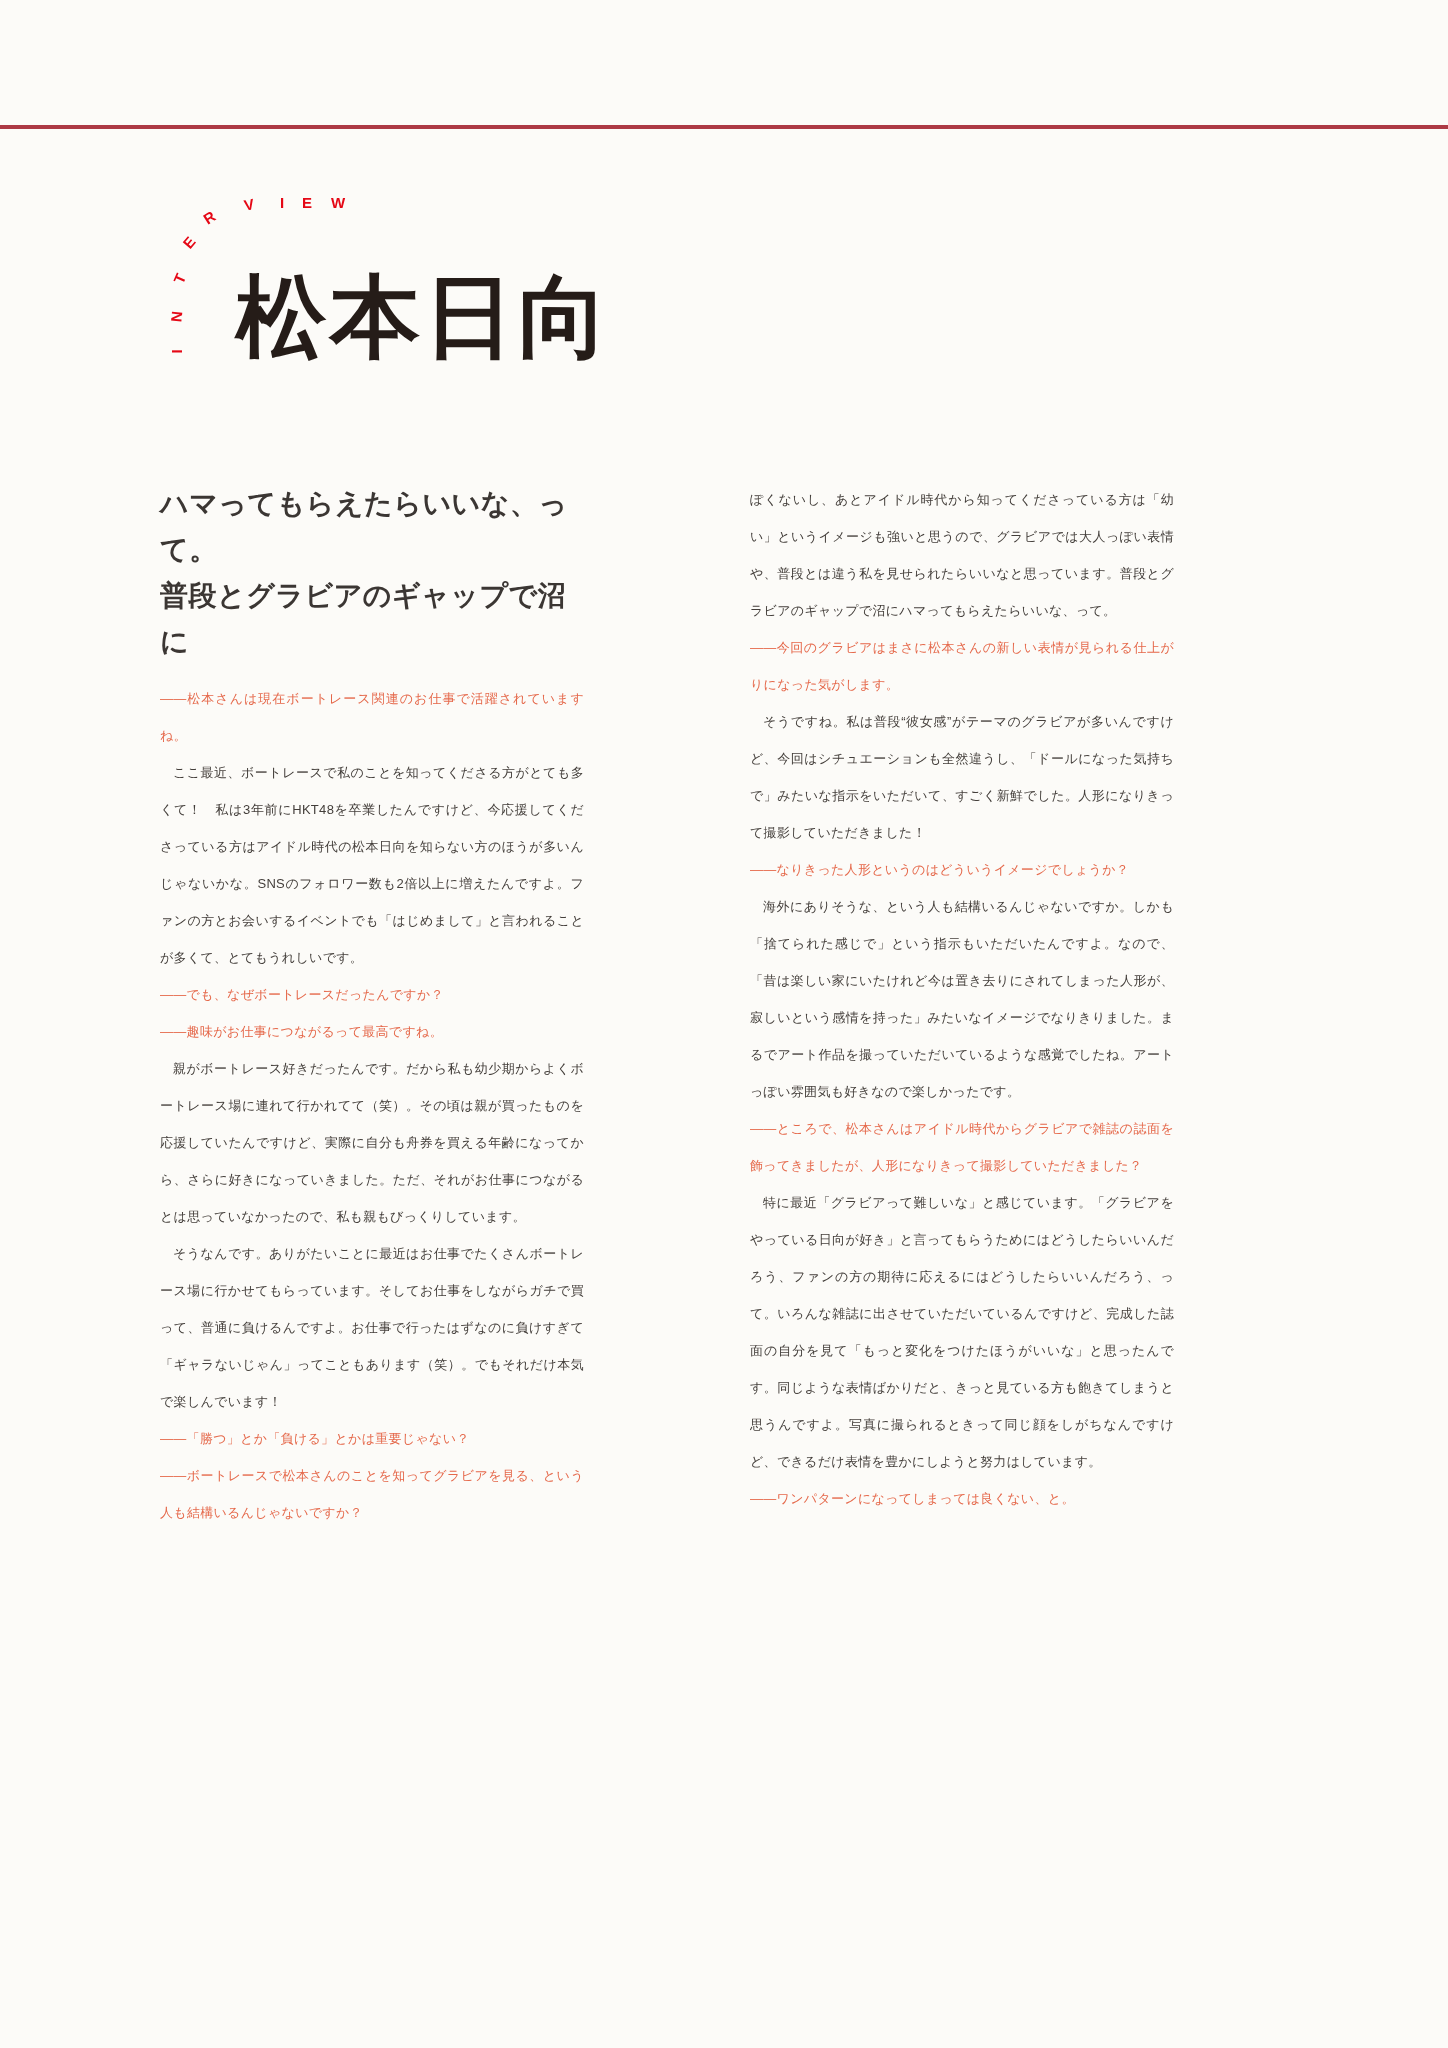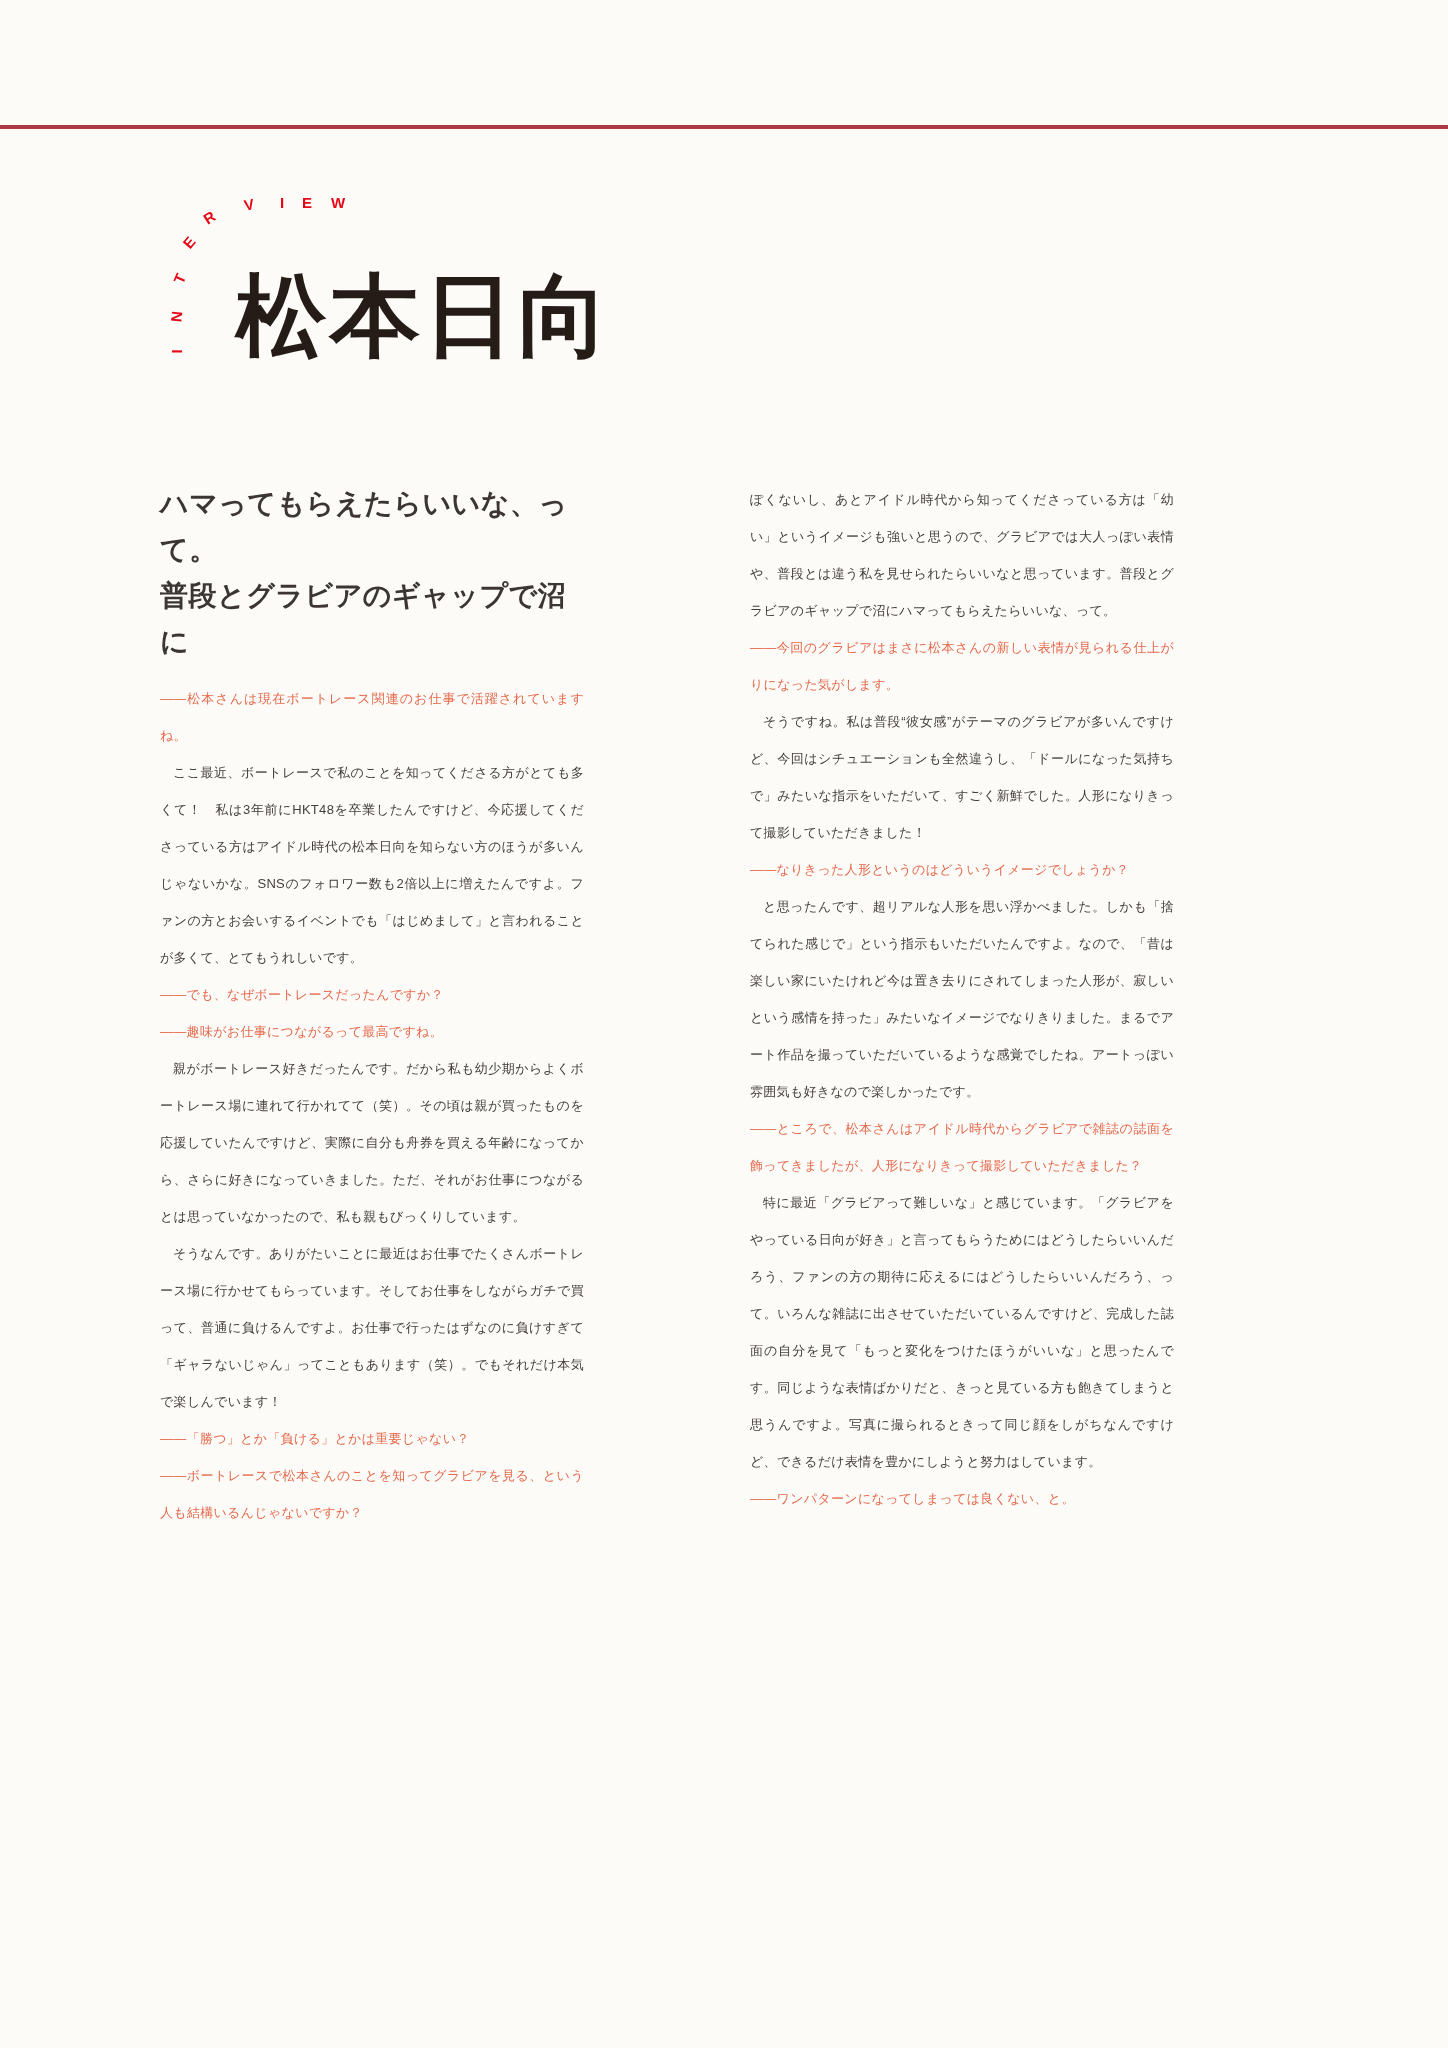--- a/index.html
+++ b/index.html
@@ -48,21 +48,20 @@
     position: absolute;
     left: 236px;
     top: 272px;
     margin: 0;
     font-size: 90px;
     font-weight: 700;
     letter-spacing: 4px;
     line-height: 1;
     color: var(--title, #251c18);
     white-space: nowrap;
-    font-family: Liberation Serif, serif;
   }
   .columns {
     position: absolute;
     left: 160px;
     top: 481px;
     display: flex;
     gap: 166px;
     align-items: flex-start;
   }
   .col {
@@ -128,21 +127,21 @@
           <p class="para para-q">——「勝つ」とか「負ける」とかは重要じゃない？</p>
           <p class="para para-q">——ボートレースで松本さんのことを知ってグラビアを見る、という人も結構いるんじゃないですか？</p>
         </div>
     </div>
     <div class="col">
       <div>
           <p class="para para-cont">ぽくないし、あとアイドル時代から知ってくださっている方は「幼い」というイメージも強いと思うので、グラビアでは大人っぽい表情や、普段とは違う私を見せられたらいいなと思っています。普段とグラビアのギャップで沼にハマってもらえたらいいな、って。</p>
           <p class="para para-q">——今回のグラビアはまさに松本さんの新しい表情が見られる仕上がりになった気がします。</p>
           <p class="para para-a">そうですね。私は普段“彼女感”がテーマのグラビアが多いんですけど、今回はシチュエーションも全然違うし、「ドールになった気持ちで」みたいな指示をいただいて、すごく新鮮でした。人形になりきって撮影していただきました！</p>
           <p class="para para-q">——なりきった人形というのはどういうイメージでしょうか？</p>
-          <p class="para para-a">と思ったんです、超リアルな人形を思い浮かべました。しかも「捨てられた感じで」という指示もいただいたんですよ。なので、「昔は楽しい家にいたけれど今は置き去りにされてしまった人形が、寂しいという感情を持った」みたいなイメージでなりきりました。まるでアート作品を撮っていただいているような感覚でしたね。アートっぽい雰囲気も好きなので楽しかったです。</p>
+          <p class="para para-a">海外にありそうな、という人も結構いるんじゃないですか。しかも「捨てられた感じで」という指示もいただいたんですよ。なので、「昔は楽しい家にいたけれど今は置き去りにされてしまった人形が、寂しいという感情を持った」みたいなイメージでなりきりました。まるでアート作品を撮っていただいているような感覚でしたね。アートっぽい雰囲気も好きなので楽しかったです。</p>
           <p class="para para-q">——ところで、松本さんはアイドル時代からグラビアで雑誌の誌面を飾ってきましたが、人形になりきって撮影していただきました？</p>
           <p class="para para-a">特に最近「グラビアって難しいな」と感じています。「グラビアをやっている日向が好き」と言ってもらうためにはどうしたらいいんだろう、ファンの方の期待に応えるにはどうしたらいいんだろう、って。いろんな雑誌に出させていただいているんですけど、完成した誌面の自分を見て「もっと変化をつけたほうがいいな」と思ったんです。同じような表情ばかりだと、きっと見ている方も飽きてしまうと思うんですよ。写真に撮られるときって同じ顔をしがちなんですけど、できるだけ表情を豊かにしようと努力はしています。</p>
           <p class="para para-q">——ワンパターンになってしまっては良くない、と。</p>
         </div>
     </div>
   </div>
 
 </div>
 
 </body></html>

